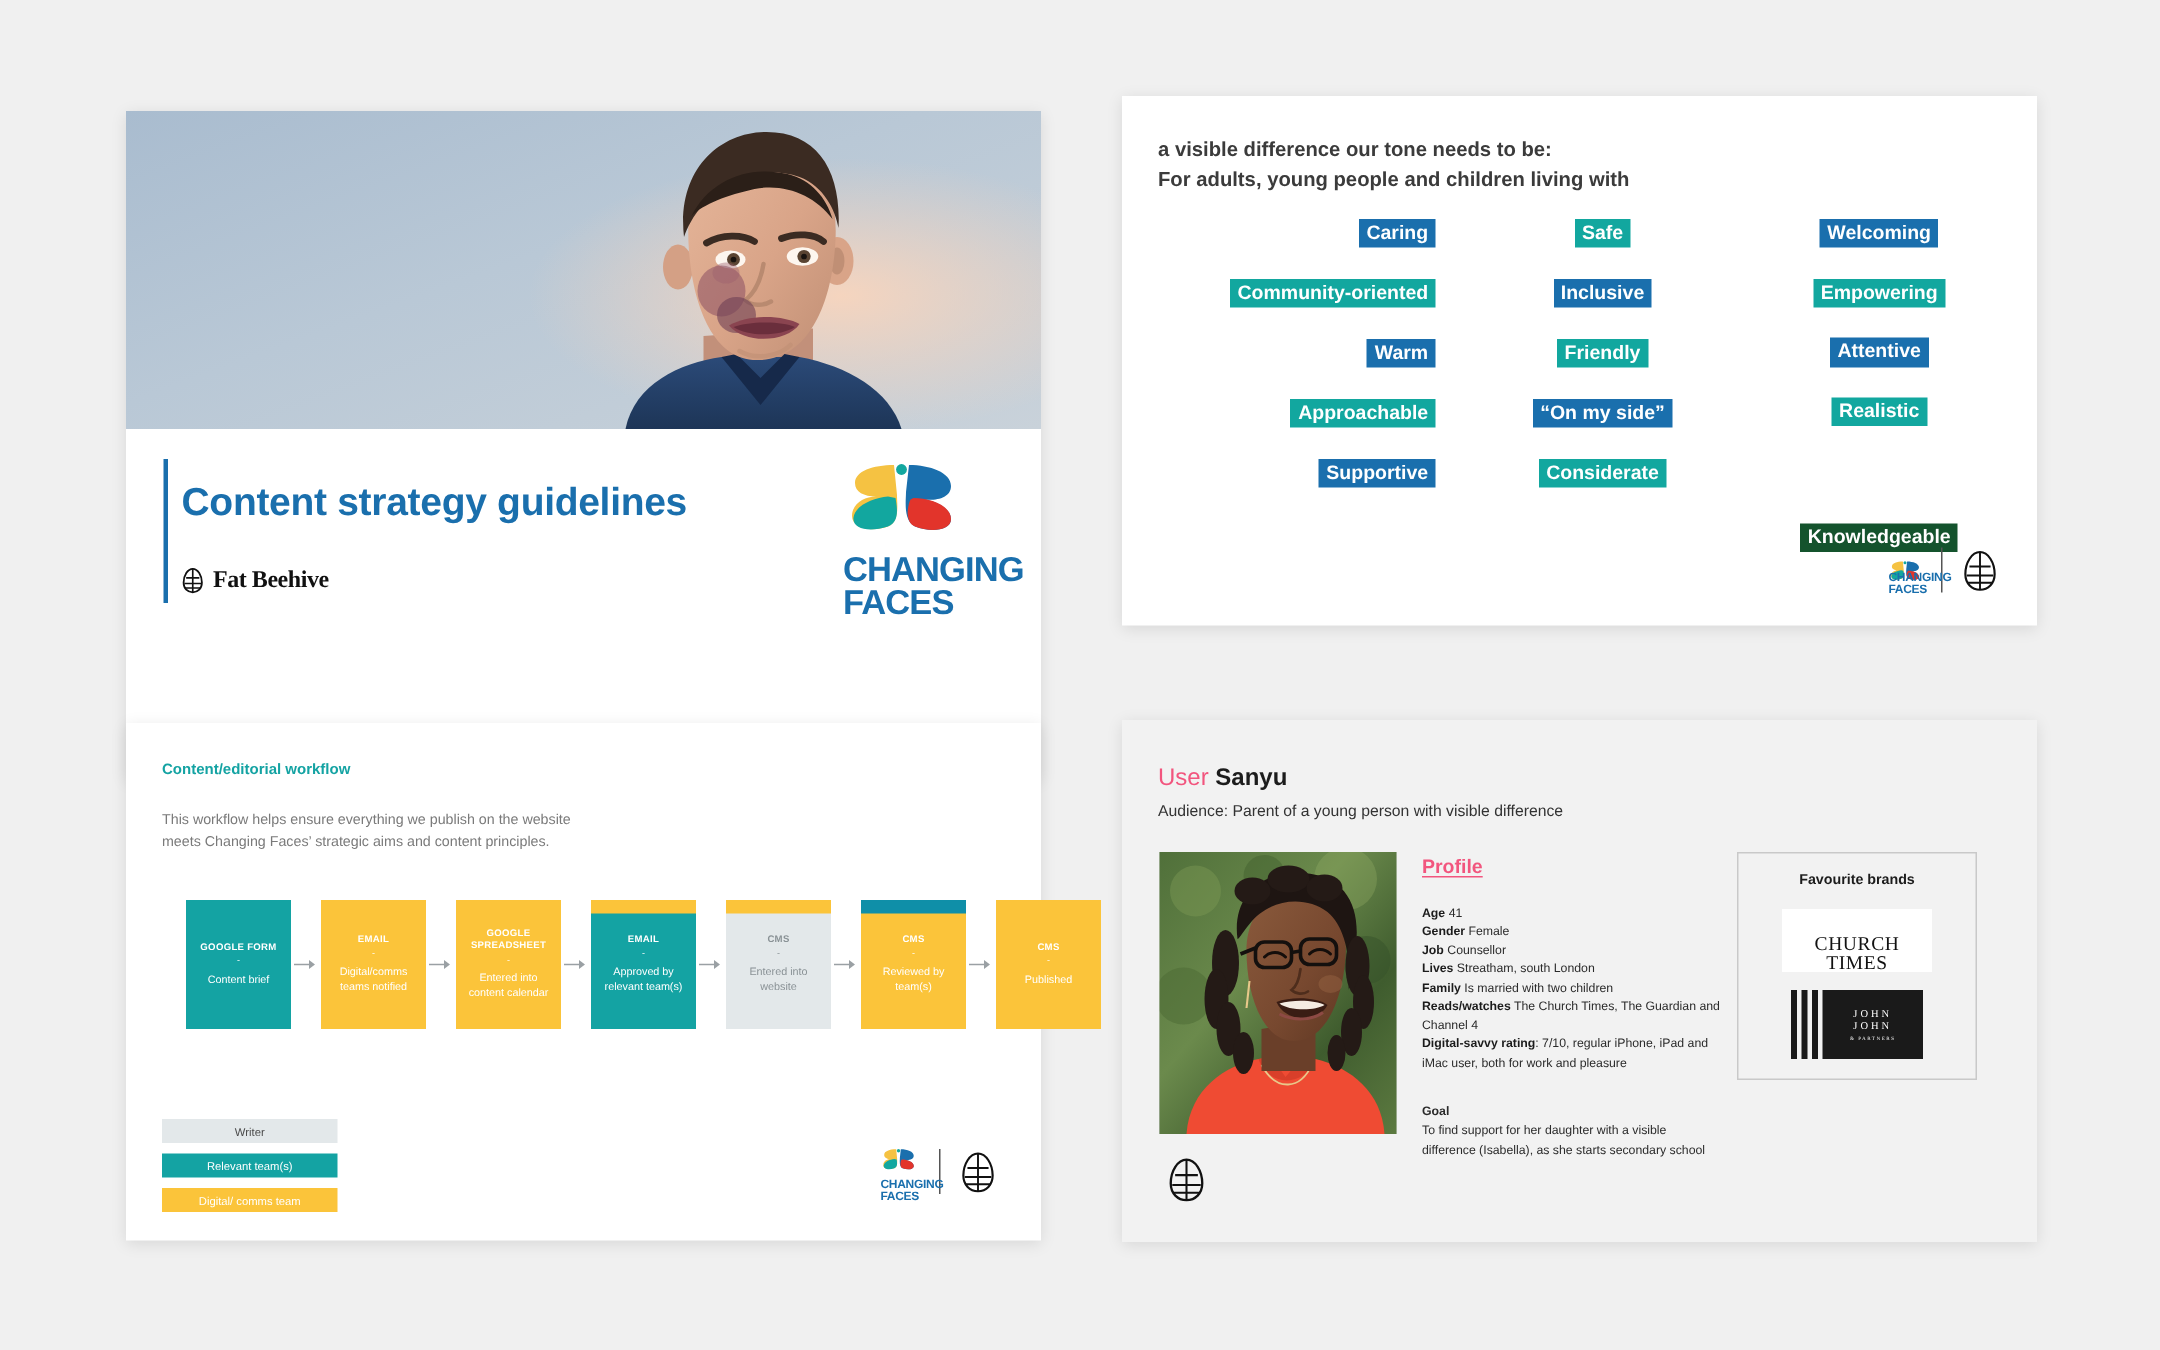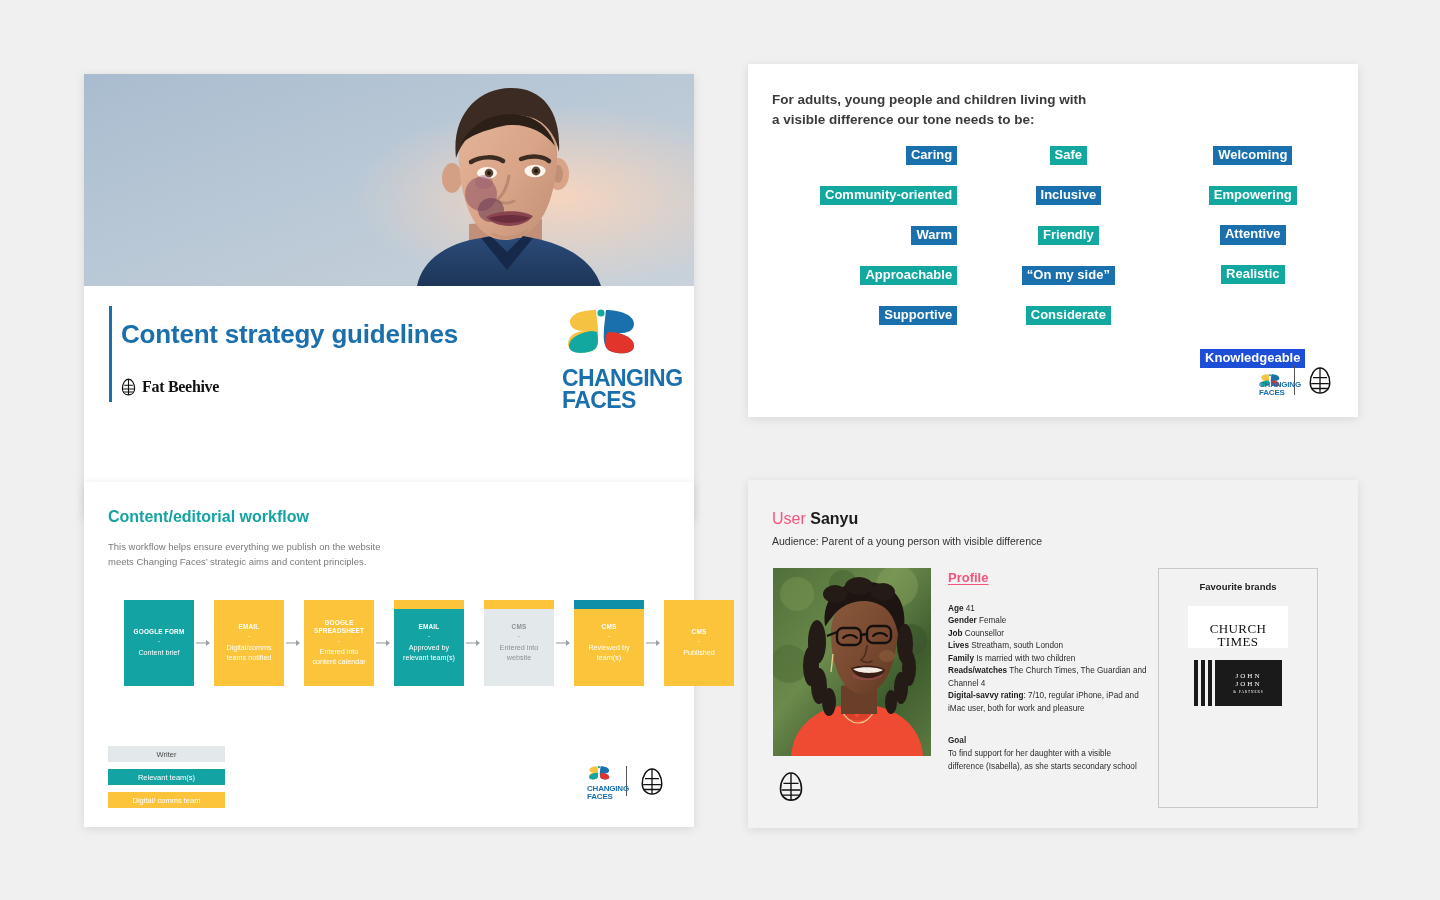--- a/index.html
+++ b/index.html
@@ -79,21 +79,21 @@
     position: absolute; right: 26px; bottom: 22px;
     display: flex; align-items: center; gap: 13px;
   }
   .cf-mini-word { font-weight: bold; color: #1a6fad; font-size: 8px; line-height: 1; letter-spacing: -0.2px; }
   .logo-divider { width: 1px; height: 30px; background: #555; }
 
   
   #slide-workflow { left: 84px; top: 482px; width: 610px; height: 345px; }
   .wf-title {
     position: absolute; left: 24px; top: 26px;
-    font-size: 16px; font-weight: bold; color: #14a3a3;
+    font-size: 10px; font-weight: bold; color: #14a3a3;
   }
   .wf-sub {
     position: absolute; left: 24px; top: 58px; width: 330px;
     font-size: 9.5px; color: #7a7a7a; line-height: 1.55;
   }
   .wf-row {
     position: absolute; left: 24px; top: 118px;
     display: flex; align-items: flex-start; gap: 0;
   }
   .wf-box {
@@ -135,21 +135,21 @@
     text-decoration: underline; text-underline-offset: 2px;
   }
   .p-facts {
     position: absolute; left: 200px; top: 123px; width: 200px;
     font-size: 8.2px; color: #2b2b2b; line-height: 1.52;
   }
   .p-facts b { color: #1c1c1c; }
   .p-goal { position: absolute; left: 200px; top: 255px; width: 200px; font-size: 8.2px; color: #2b2b2b; line-height: 1.52; }
   .p-goal .g-head { font-weight: bold; display: block; margin-bottom: 1px; }
   .p-brands {
-    position: absolute; left: 410px; top: 88px; width: 160px; height: 240px;
+    position: absolute; left: 410px; top: 88px; width: 160px; height: 152px;
     border: 1px solid #c9c9c9; background: #f2f2f2;
   }
   .p-brands-title { text-align: center; margin-top: 12px; font-size: 9.5px; font-weight: bold; color: #1c1c1c; }
   .brand-church {
     width: 100px; height: 42px; background: #fff; margin: 14px auto 0;
     display: flex; flex-direction: column; align-items: center; justify-content: flex-end;
     font-family: "Liberation Serif", serif; color: #111; line-height: 1.0;
   }
   .brand-church .l1 { font-size: 13px; letter-spacing: 0.4px; }
   .brand-church .l2 { font-size: 13px; letter-spacing: 0.4px; }
@@ -244,22 +244,22 @@
         <div class="cf-word">
           <div>CHANGING</div>
           <div>FACES</div>
         </div>
       </div>
     </div>
   </div>
 
   <div class="card" id="slide-tone">
     <div class="tone-intro">
+      <div>a visible difference our tone needs to be:</div>
       <div>For adults, young people and children living with</div>
-      <div>a visible difference our tone needs to be:</div>
     </div>
 
     <div class="tone-cols" id="tone-cols">
         <div class="tone-col c1">
           <div class="tone-slot">
             <span class="tone-chip" style="background: rgb(26, 111, 173);">Caring</span>
           </div>
           <div class="tone-slot">
             <span class="tone-chip" style="background: rgb(18, 167, 159); margin-left: 48px;">Community-oriented</span>
           </div>
@@ -297,21 +297,21 @@
           <div class="tone-slot">
             <span class="tone-chip" style="background: rgb(18, 167, 159);">Empowering</span>
           </div>
           <div class="tone-slot">
             <span class="tone-chip" style="background: rgb(26, 111, 173);">Attentive</span>
           </div>
           <div class="tone-slot">
             <span class="tone-chip" style="background: rgb(18, 167, 159);">Realistic</span>
           </div>
           <div class="tone-slot">
-            <span class="tone-chip" style="background: #1d4ed8; margin-top: 44px;">Knowledgeable</span>
+            <span class="tone-chip" style="background: #14532d; margin-top: 44px;">Knowledgeable</span>
           </div>
         </div>
       </div>
 
     <div class="cf-logo-small">
       <div style="display:flex;align-items:center;gap:4px;">
         <svg width="22" height="15" viewBox="0 0 78 52">
           <path d="M34 4 C20 4 8 8 8 16 C8 22 14 25 22 25 C14 25 6 30 6 38 C6 46 18 49 30 45 C38 42 36 30 36 24 Z" fill="#f5c242"></path>
           <path d="M30 25 C20 26 8 31 7 39 C6 47 18 49 30 45 C38 42 36 32 35 26 Z" fill="#12a79f"></path>
           <path d="M44 4 C58 4 72 9 72 18 C72 26 62 28 54 27 C62 28 72 33 72 40 C72 48 58 49 48 45 C40 41 42 28 42 22 Z" fill="#1a6fad"></path>

